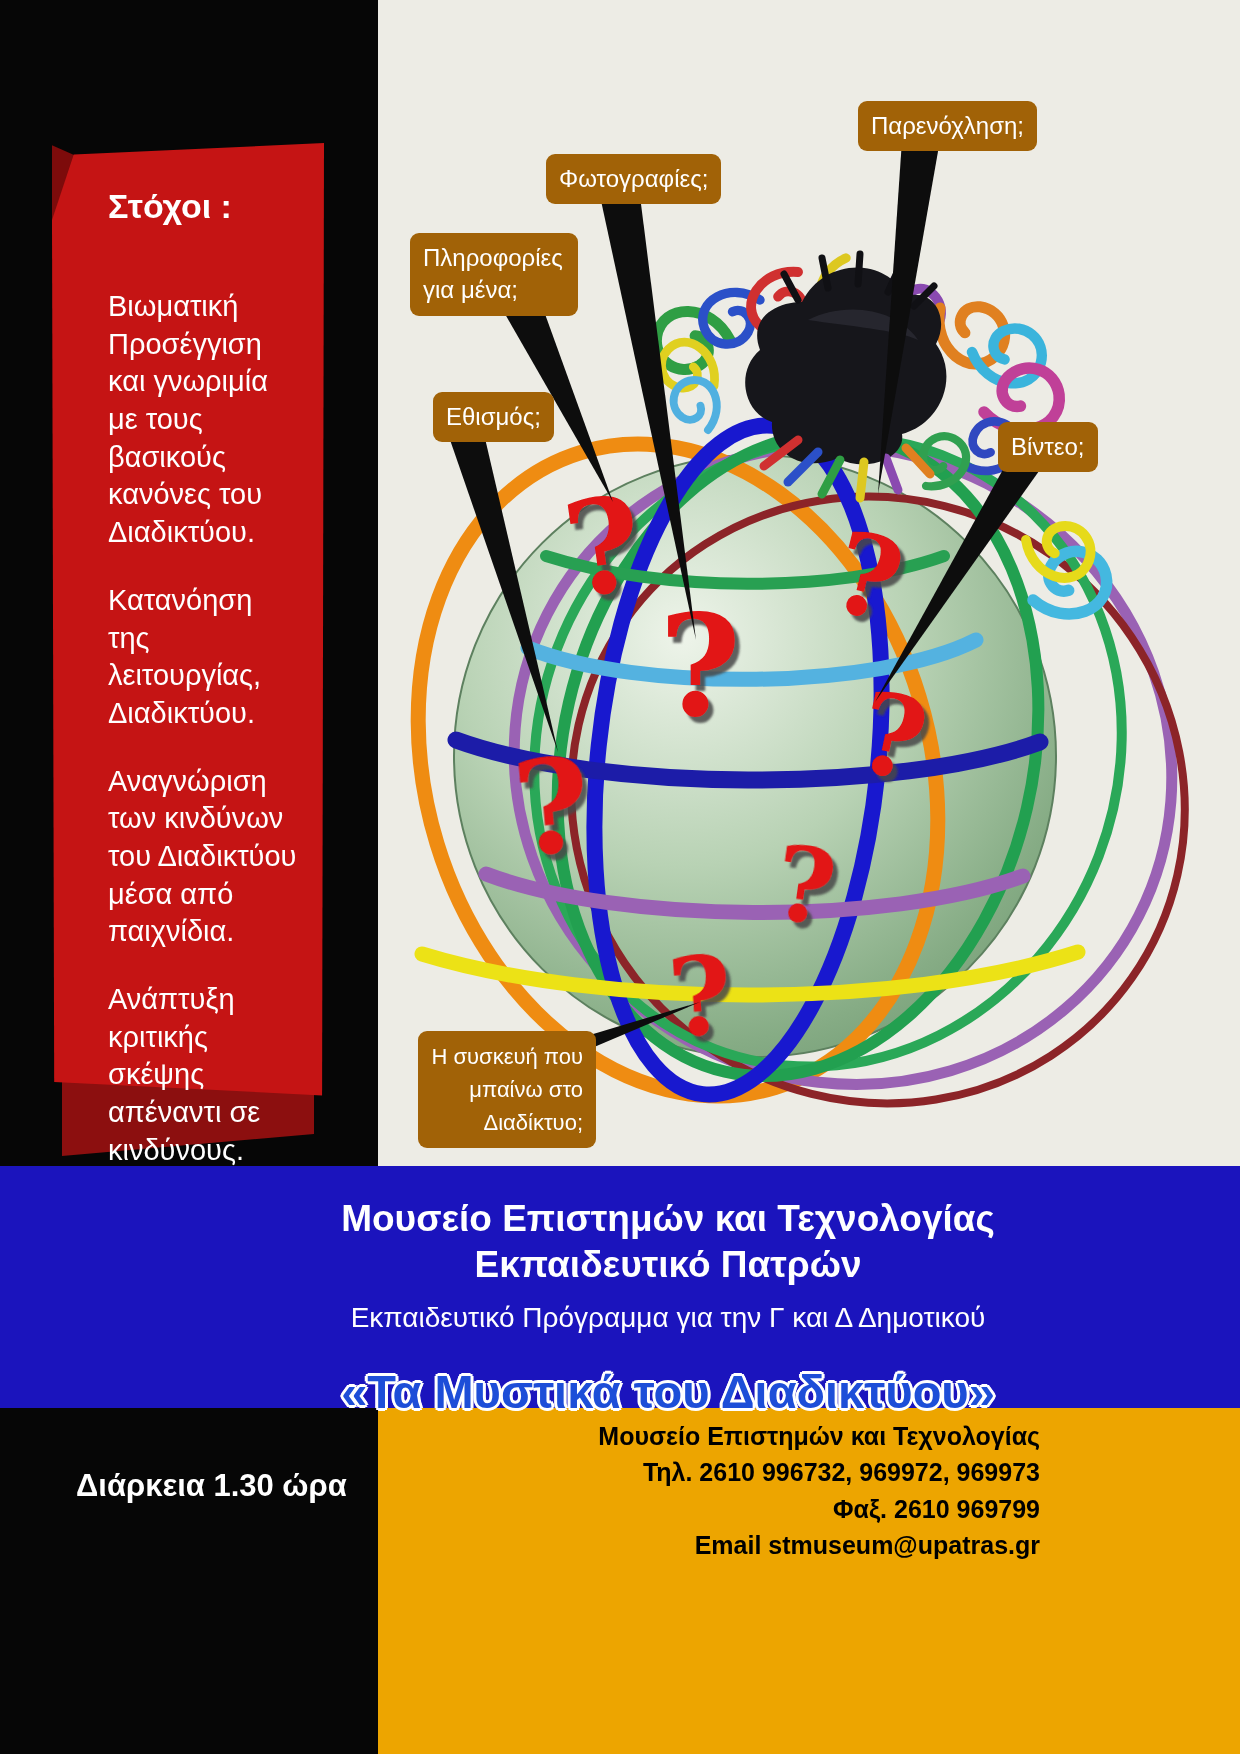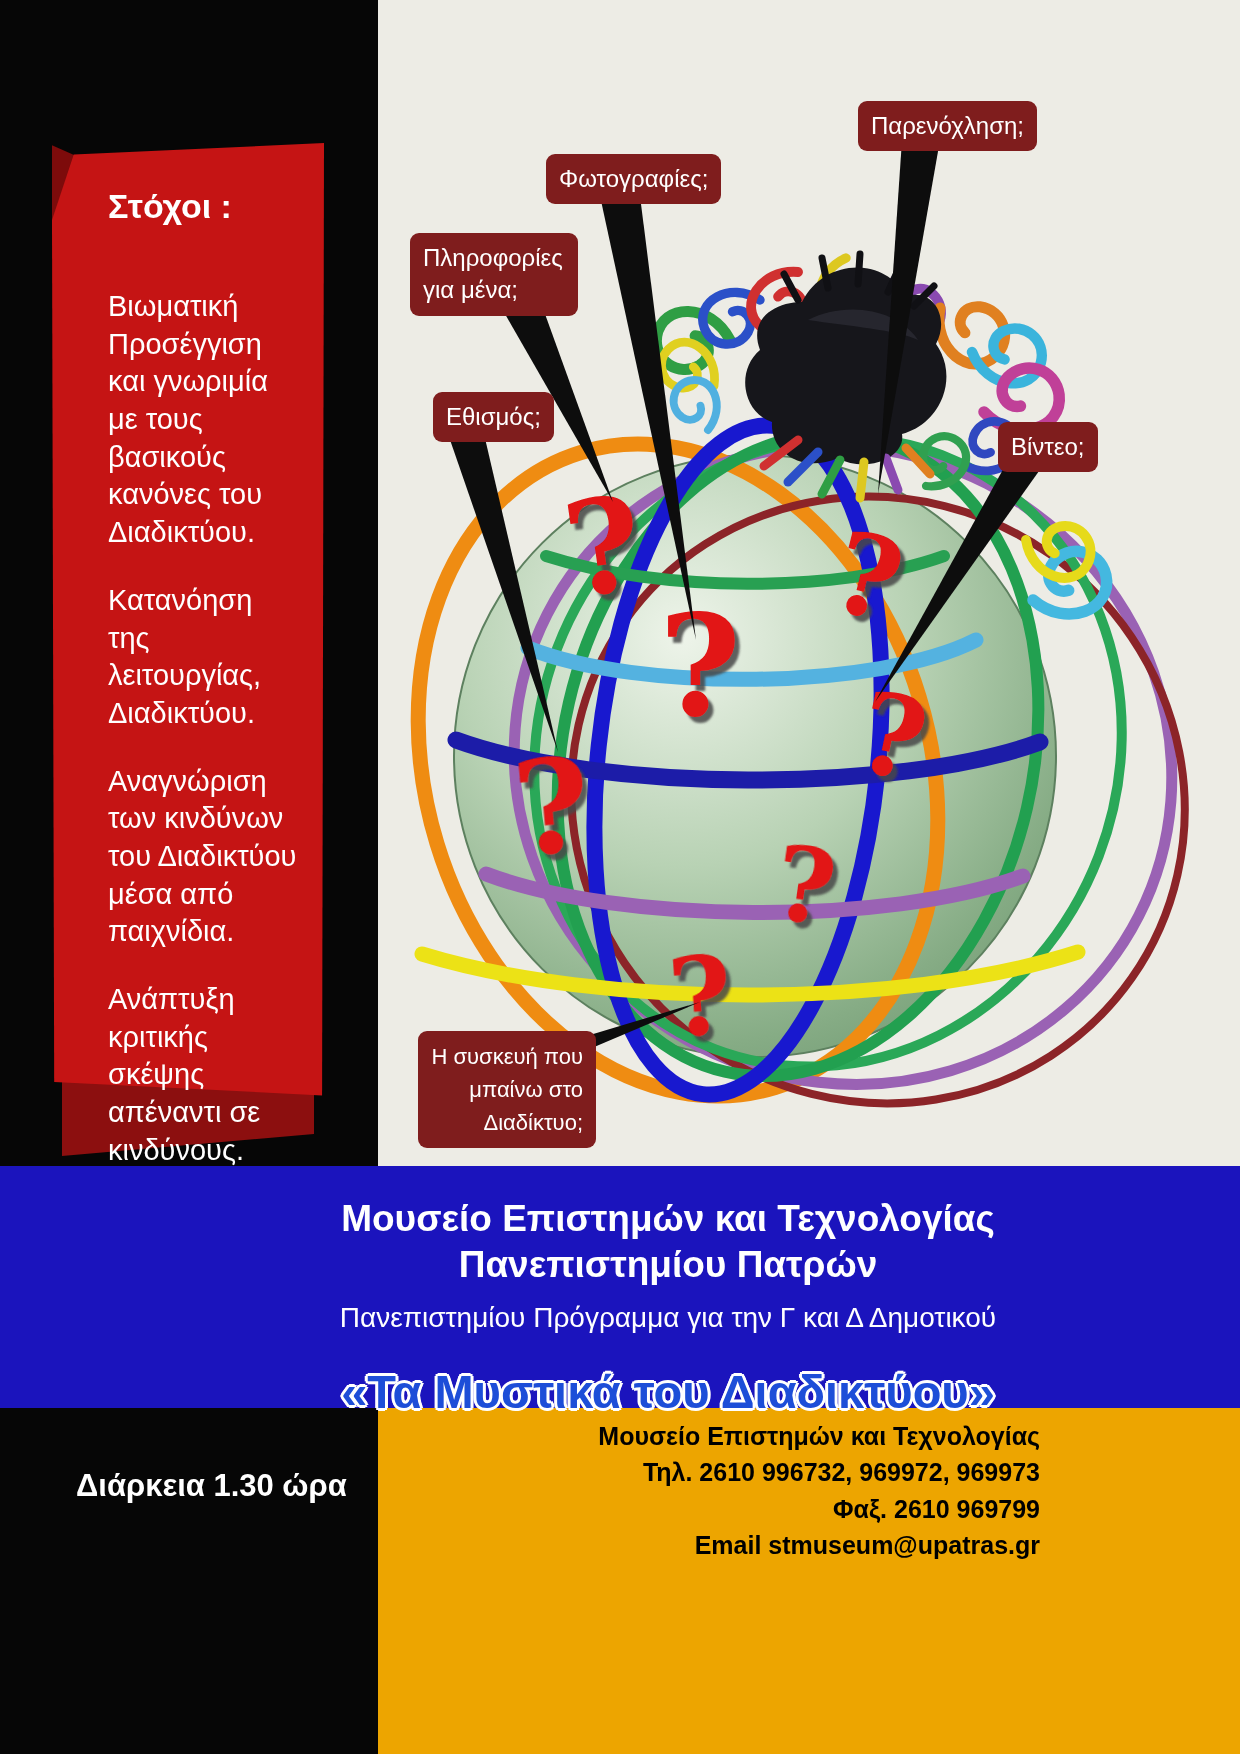--- a/index.html
+++ b/index.html
@@ -16,21 +16,21 @@
   .ribbon{position:absolute;left:52px;top:143px;width:276px;height:1012px;}
   .ribbon-fold{position:absolute;left:0;top:8px;width:26px;height:100px;background:#7d0b0b;transform:skewY(24deg);}
   .ribbon-shade{position:absolute;left:10px;top:928px;width:252px;height:74px;background:#8c0f0f;transform:skewY(-5deg);}
   .ribbon-face{position:absolute;left:0;top:0;width:272px;height:962px;background:#c51414;
                clip-path:polygon(8% 1.2%,100% 0%,99.3% 99%,0.8% 97.6%,0% 8%);}
   .ribbon-text{position:absolute;left:56px;top:44px;width:192px;color:#ffffff;}
   .ribbon-title{font-size:34px;font-weight:bold;margin:0 0 62px 0;}
   .ribbon-goal{font-size:29px;line-height:1.3;margin:0 0 30px 0;}
 
   
-  .bubble{position:absolute;background:#7f1d1d;color:#fff;border-radius:9px;
+  .bubble{position:absolute;background:#a16207;color:#fff;border-radius:9px;
           padding:9px 13px;font-size:24px;line-height:1.35;z-index:5;}
   .b-paren{left:858px;top:101px;white-space:nowrap;}
   .b-photo{left:546px;top:154px;white-space:nowrap;}
   .b-info{left:410px;top:233px;width:142px;}
   .b-ethi{left:402px;top:392px;white-space:nowrap;margin-left:31px;}
   .b-video{left:998px;top:422px;white-space:nowrap;}
   .b-devi{left:418px;top:1031px;width:152px;font-size:22px;line-height:1.5;text-align:right;}
 
   
   .art{position:absolute;left:378px;top:0;width:862px;height:1166px;z-index:2;}
@@ -152,22 +152,22 @@
   <div class="bubble b-paren">Παρενόχληση;</div>
   <div class="bubble b-photo">Φωτογραφίες;</div>
   <div class="bubble b-info">Πληροφορίες για μένα;</div>
   <div class="bubble b-ethi">Εθισμός;</div>
   <div class="bubble b-video">Βίντεο;</div>
   <div class="bubble b-devi">Η συσκευή που μπαίνω  στο Διαδίκτυο;</div>
 
   <div class="blue-band"></div>
   <div class="band-inner">
     <div class="band-l1">Μουσείο  Επιστημών και Τεχνολογίας</div>
-    <div class="band-l2">Πανεπιστημίου Πατρών</div>
-    <div class="band-sub">Πανεπιστημίου Πρόγραμμα για την Γ και Δ Δημοτικού</div>
+    <div class="band-l2">Εκπαιδευτικό Πατρών</div>
+    <div class="band-sub">Εκπαιδευτικό Πρόγραμμα για την Γ και Δ Δημοτικού</div>
     <div class="band-title">«Τα Μυστικά του Διαδικτύου»</div>
   </div>
 
   <div class="bottom-black"></div>
   <div class="bottom-orange"></div>
   <div class="duration">Διάρκεια  1.30 ώρα</div>
   <div class="contact">
     <div>Μουσείο Επιστημών και Τεχνολογίας</div>
     <div>Τηλ. 2610 996732, 969972, 969973</div>
     <div>Φαξ. 2610 969799</div>

